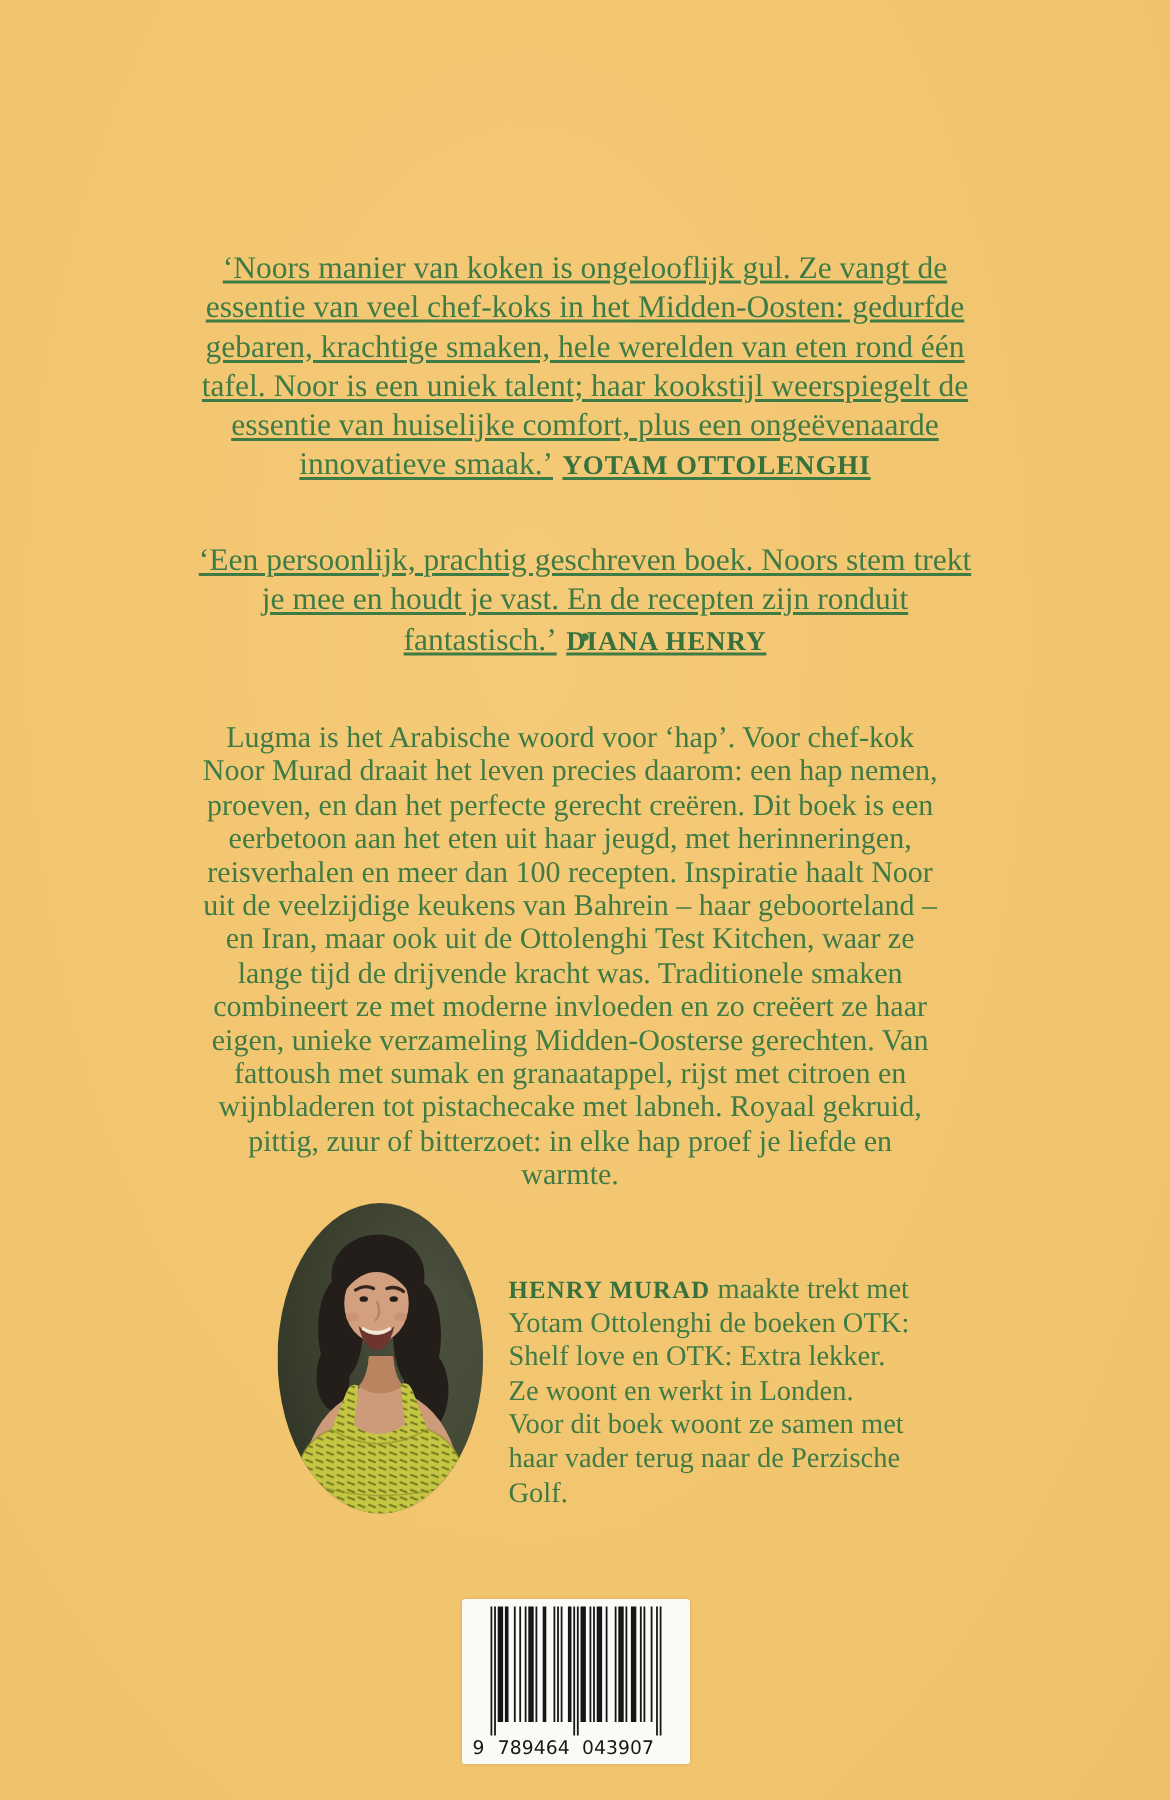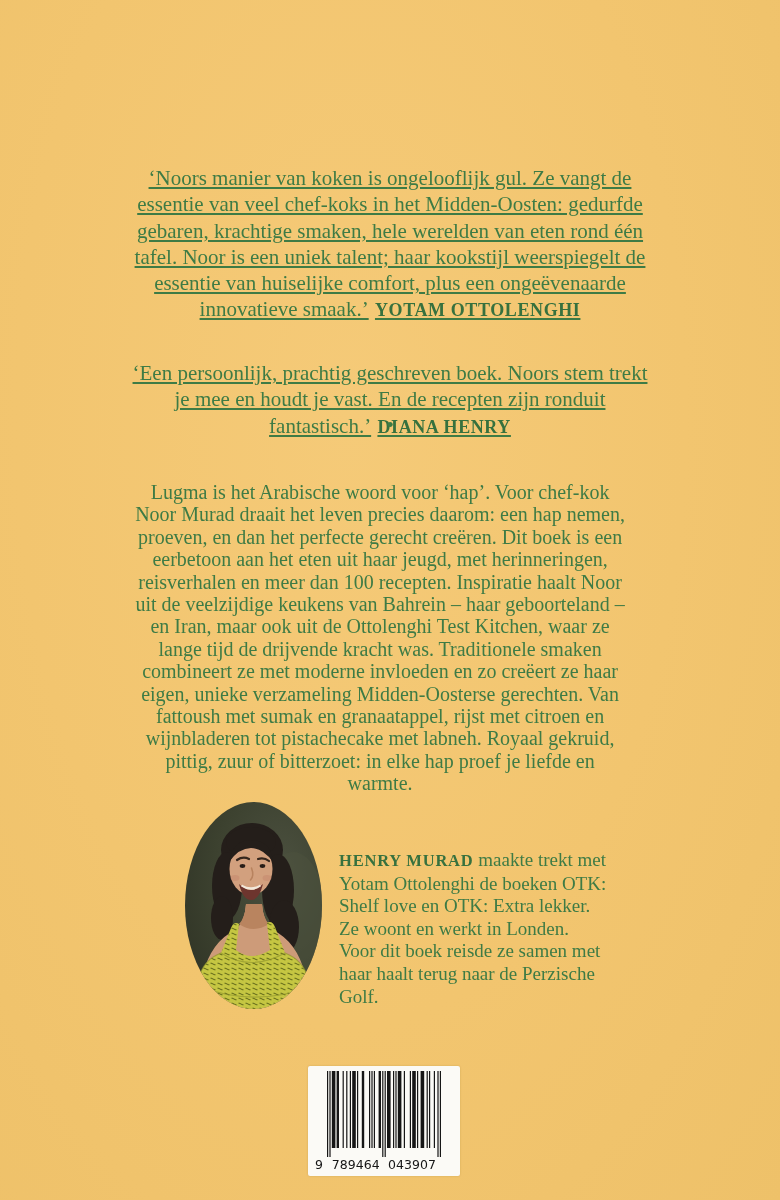--- a/index.html
+++ b/index.html
@@ -117,21 +117,21 @@
           <ellipse cx="50" cy="76" rx="4.5" ry="3" fill="#c4836b" opacity="0.45"></ellipse>
           <ellipse cx="82" cy="76" rx="4.5" ry="3" fill="#c4836b" opacity="0.45"></ellipse>
 
           <path d="M10,207 L14,176 Q18,158 36,151 L46,126 Q49,119 54,122 L51,148 Q66,160 85,148 L82,121 Q87,118 90,125 L100,151 Q118,158 123,176 L127,207 Z" fill="#c5c642"></path>
           <path d="M10,207 L14,176 Q18,158 36,151 L46,126 Q49,119 54,122 L51,148 Q66,160 85,148 L82,121 Q87,118 90,125 L100,151 Q118,158 123,176 L127,207 Z" fill="url(#knit)"></path>
           <path d="M36,151 Q66,170 100,151 Q118,158 123,176 L124,186 Q66,205 13,184 L14,176 Q18,158 36,151 Z" fill="none" stroke="#8a8f2a" stroke-width="1.2" opacity="0.6"></path>
         </g>
       </svg>
     </div>
 
-    <p class="bio"><span class="author-name">HENRY MURAD</span><span> maakte trekt met Yotam Ottolenghi de boeken </span><span class="book-title">OTK: Shelf love</span><span> en </span><span class="book-title">OTK: Extra lekker</span><span>. Ze woont en werkt in Londen. Voor dit boek reisde ze samen met haar haalt terug naar de Perzische Golf.</span></p>
+    <p class="bio"><span class="author-name">HENRY MURAD</span><span> maakte trekt met Yotam Ottolenghi de boeken </span><span class="book-title">OTK: Shelf love</span><span> en </span><span class="book-title">OTK: Extra lekker</span><span>. Ze woont en werkt in Londen. Voor dit boek woont ze samen met haar vader terug naar de Perzische Golf.</span></p>
   </div>
 
 
   <div class="barcode-box">
     <svg id="barcode-svg" width="152" height="104" viewBox="0 0 152 104" xmlns="http://www.w3.org/2000/svg">
         <g fill="#161616">
           <rect x="19.00" y="2" width="1.20" height="86"></rect>
           <rect x="21.40" y="2" width="1.20" height="86"></rect>
           <rect x="23.80" y="2" width="3.60" height="77"></rect>
           <rect x="28.60" y="2" width="2.40" height="77"></rect>

